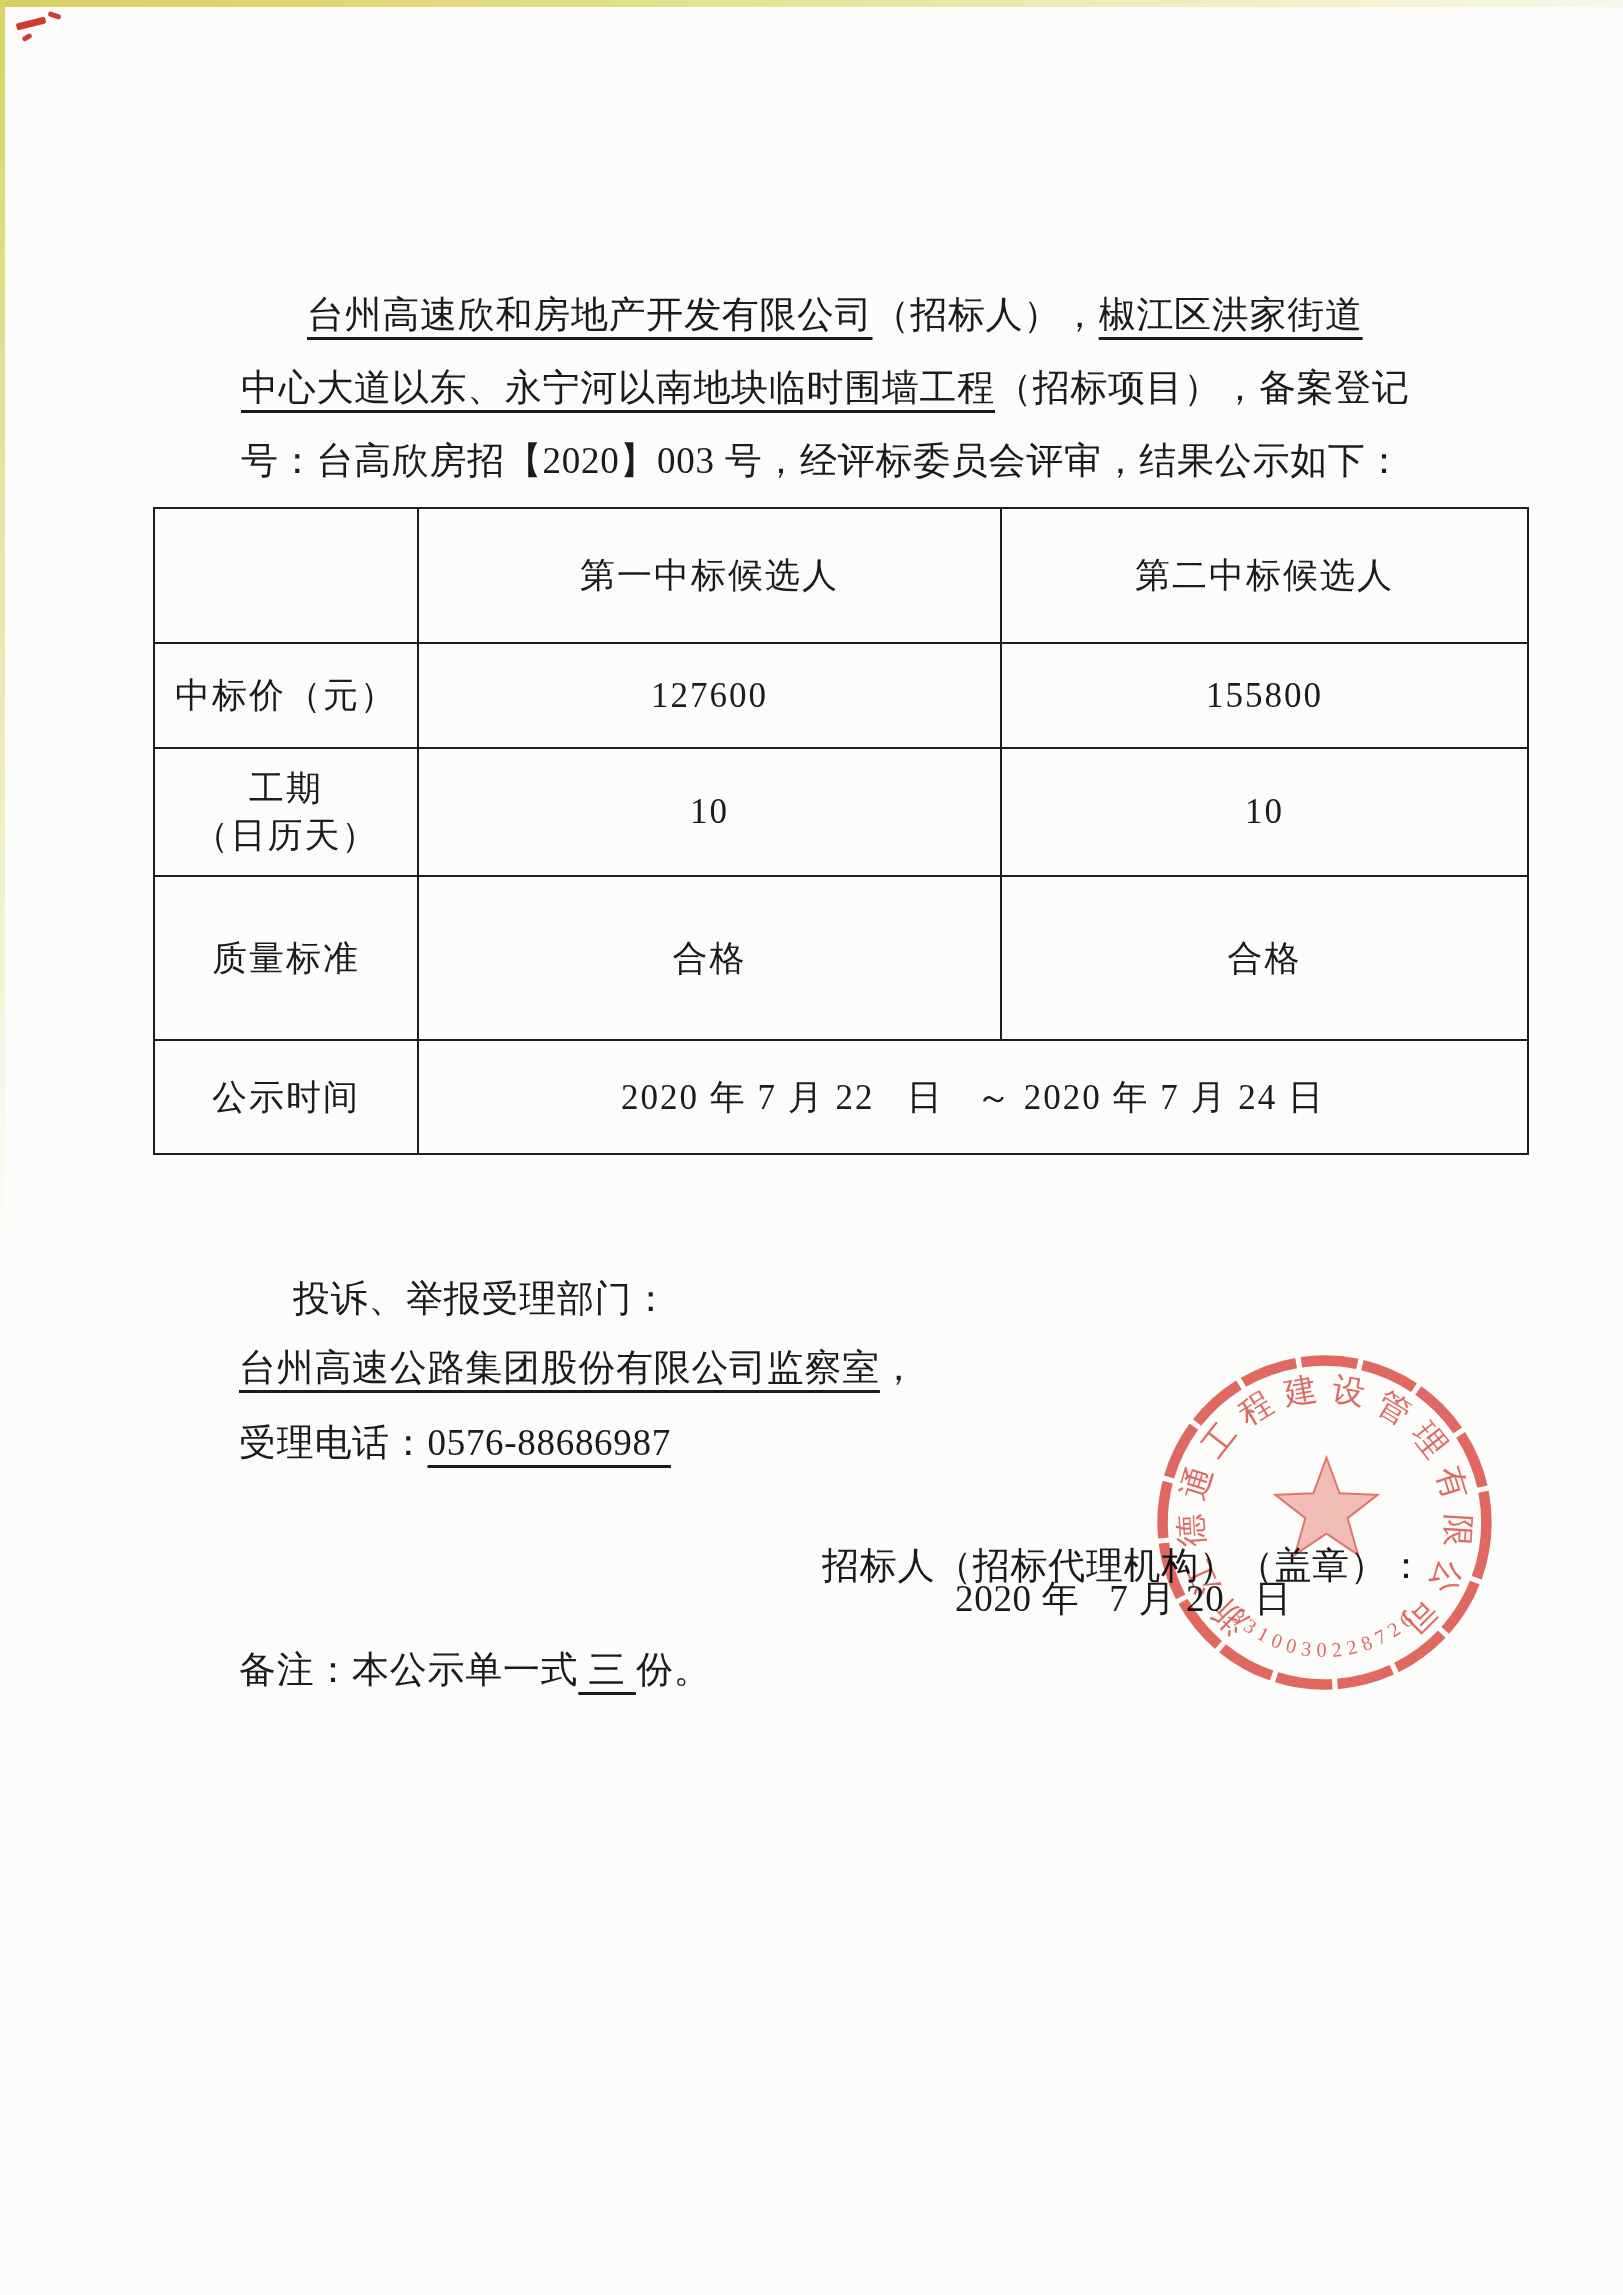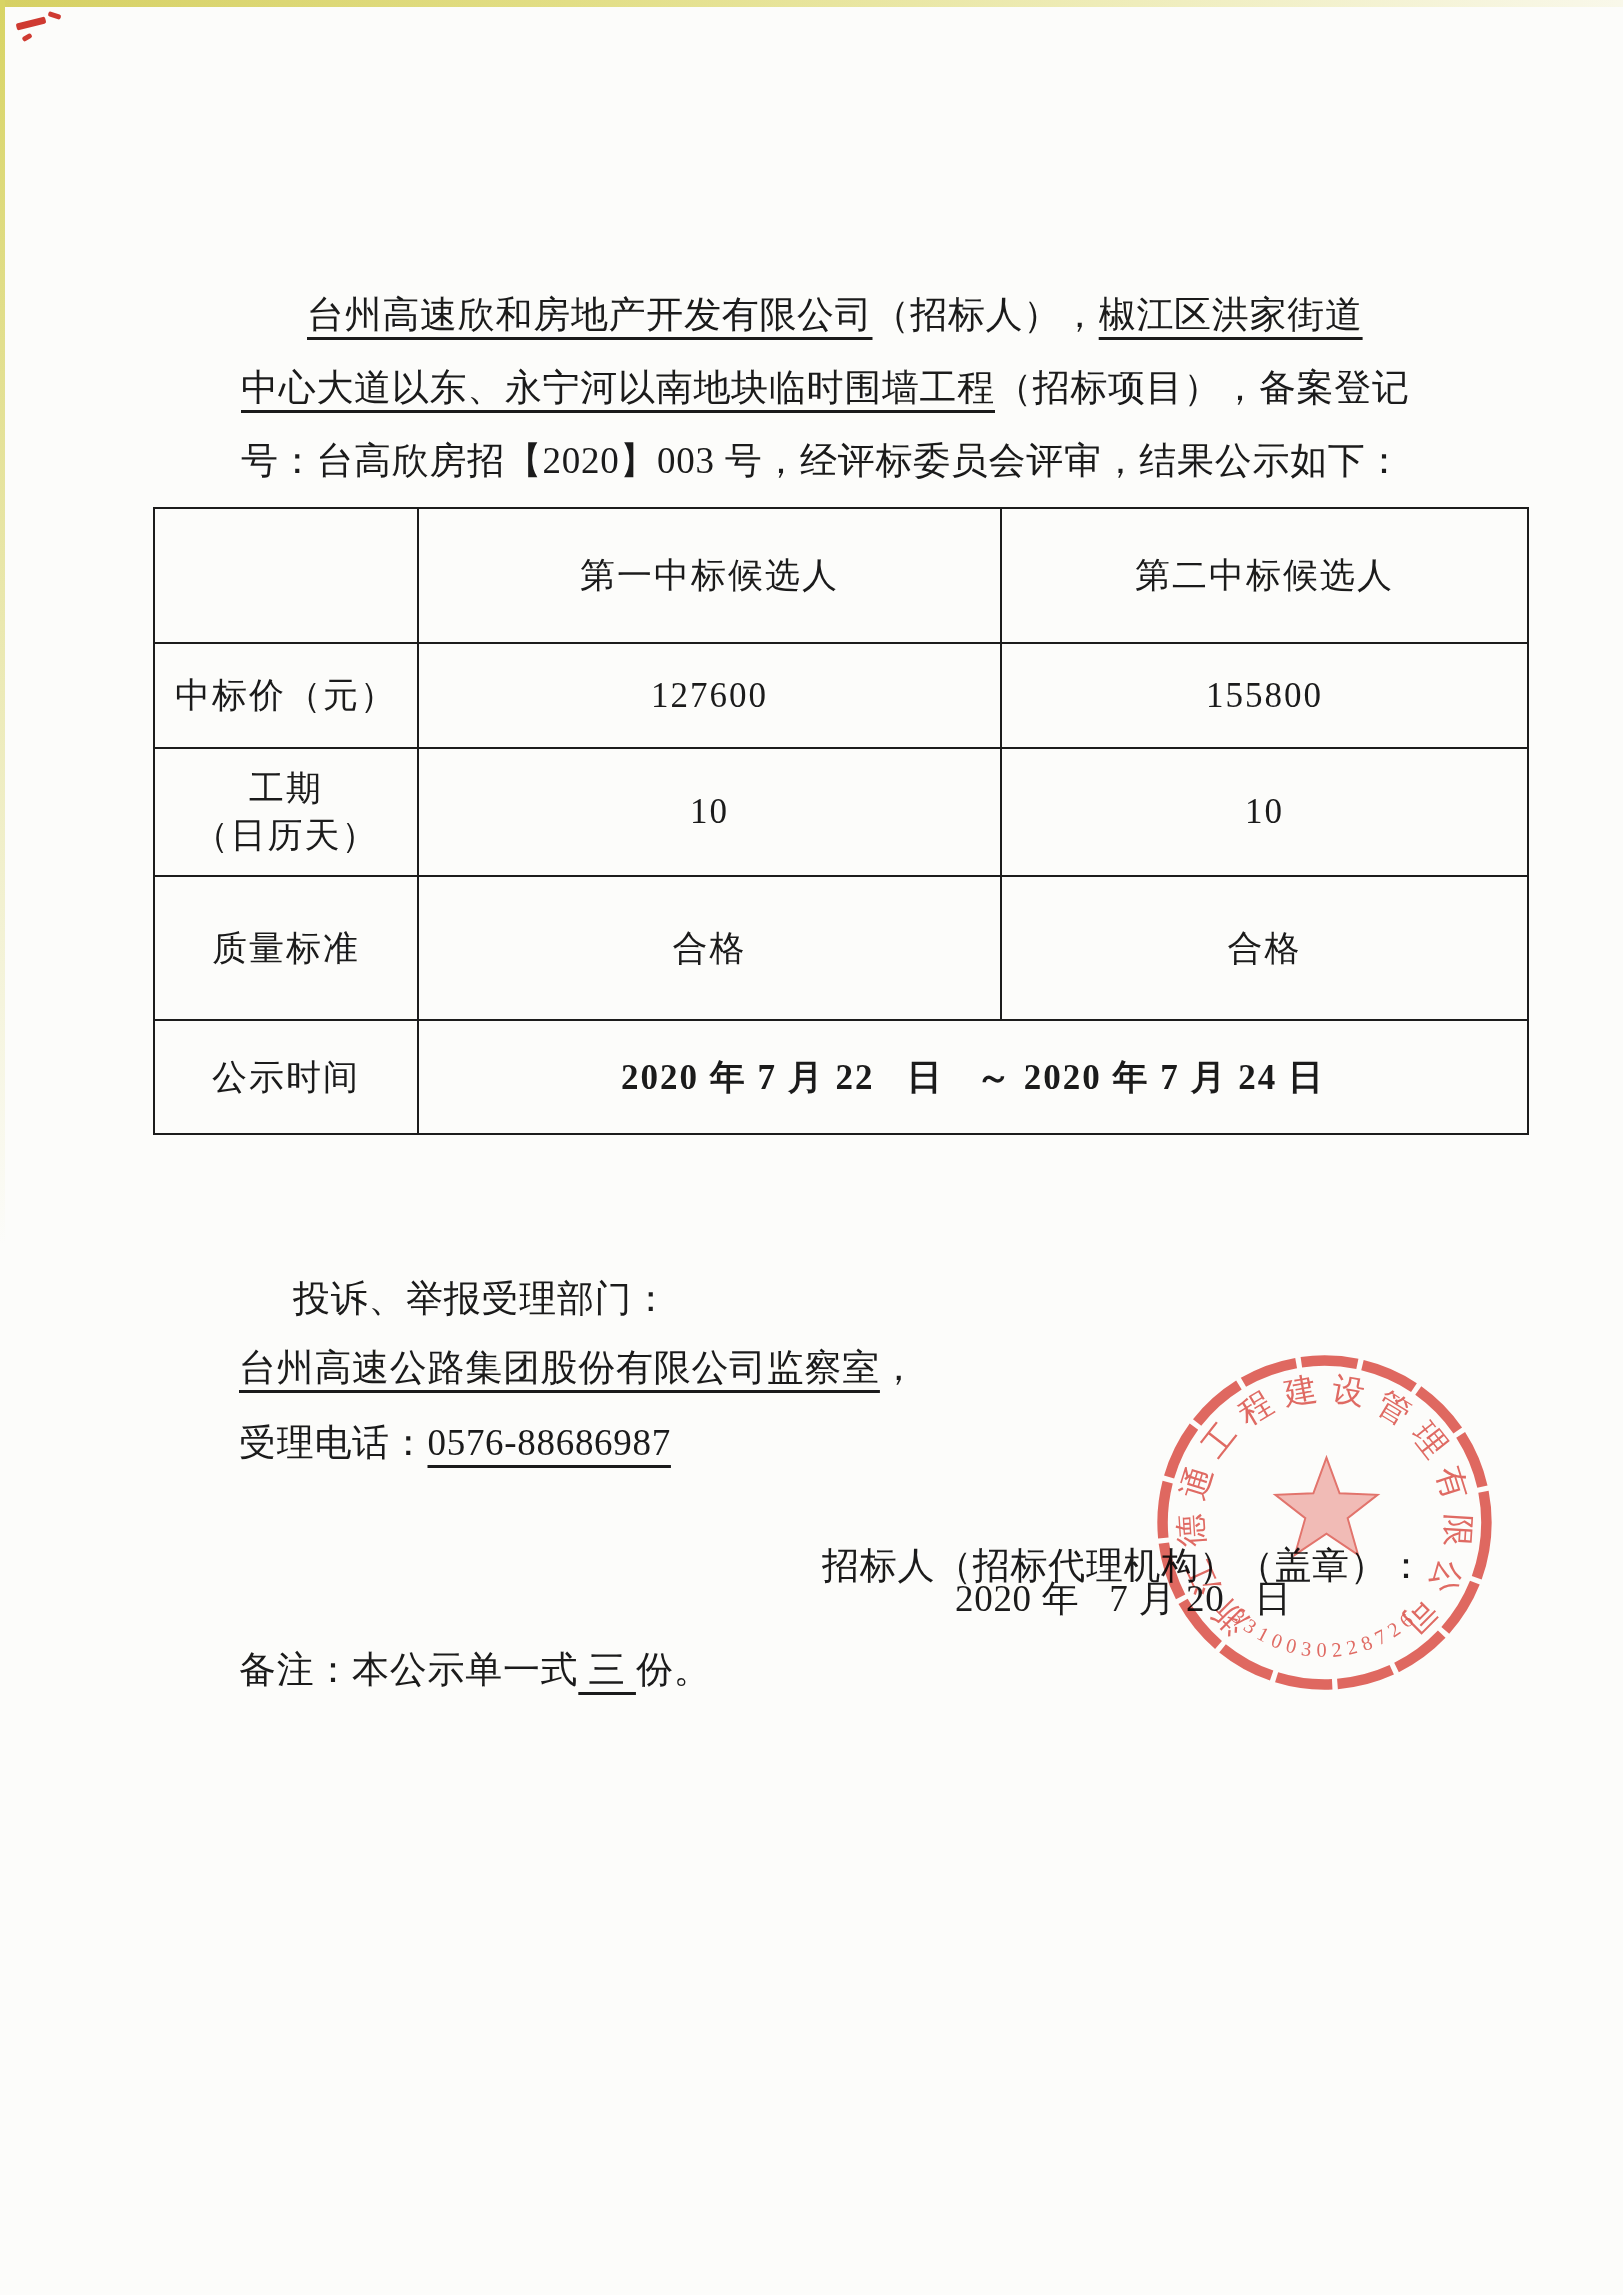--- a/index.html
+++ b/index.html
@@ -22,21 +22,21 @@
   .intro{position:absolute;left:241px;top:278px;width:1153px;font-size:37px;
          letter-spacing:0.7px;line-height:73px;}
   .intro .line{white-space:nowrap;}
   .intro .line.l1{text-indent:66px;}
   .u{text-decoration:underline;text-decoration-thickness:2.6px;text-underline-offset:9.8px;}
 
   table.bid{position:absolute;left:153px;top:507px;border-collapse:collapse;
             table-layout:fixed;border:2.6px solid #1c1c1c;}
   table.bid td{border:2px solid #1c1c1c;text-align:center;vertical-align:middle;
                font-size:35px;letter-spacing:2px;padding:5px;}
-  td.pre{white-space:pre;letter-spacing:1.3px;font-weight:bold;}
+  td.pre{white-space:pre;letter-spacing:1.3px;}
   .cell-2line{line-height:1.35;}
 
   .fline{position:absolute;font-size:37px;letter-spacing:0.7px;white-space:pre;line-height:1.15;}
   .f-complaint{left:293px;top:1278px;}
   .f-dept{left:239px;top:1347px;}
   .f-phone{left:239px;top:1422px;}
   .f-signer{left:822px;top:1505px;margin-top:40px;}
   .f-date{left:955px;top:1578px;}
   .f-remark{left:239px;top:1649px;}
 
@@ -80,21 +80,21 @@
       <td>155800</td>
     </tr>
     <tr style="height:128px">
       <td>
         <div class="cell-2line">工期</div>
         <div class="cell-2line">（日历天）</div>
       </td>
       <td>10</td>
       <td>10</td>
     </tr>
-    <tr style="height:144px">
+    <tr style="height:164px">
       <td>质量标准</td>
       <td>合格</td>
       <td>合格</td>
     </tr>
     <tr style="height:114px">
       <td>公示时间</td>
       <td class="pre" colspan="2">2020 年 7 月 22   日   ～ 2020 年 7 月 24 日</td>
     </tr>
   </tbody>
     </table>

